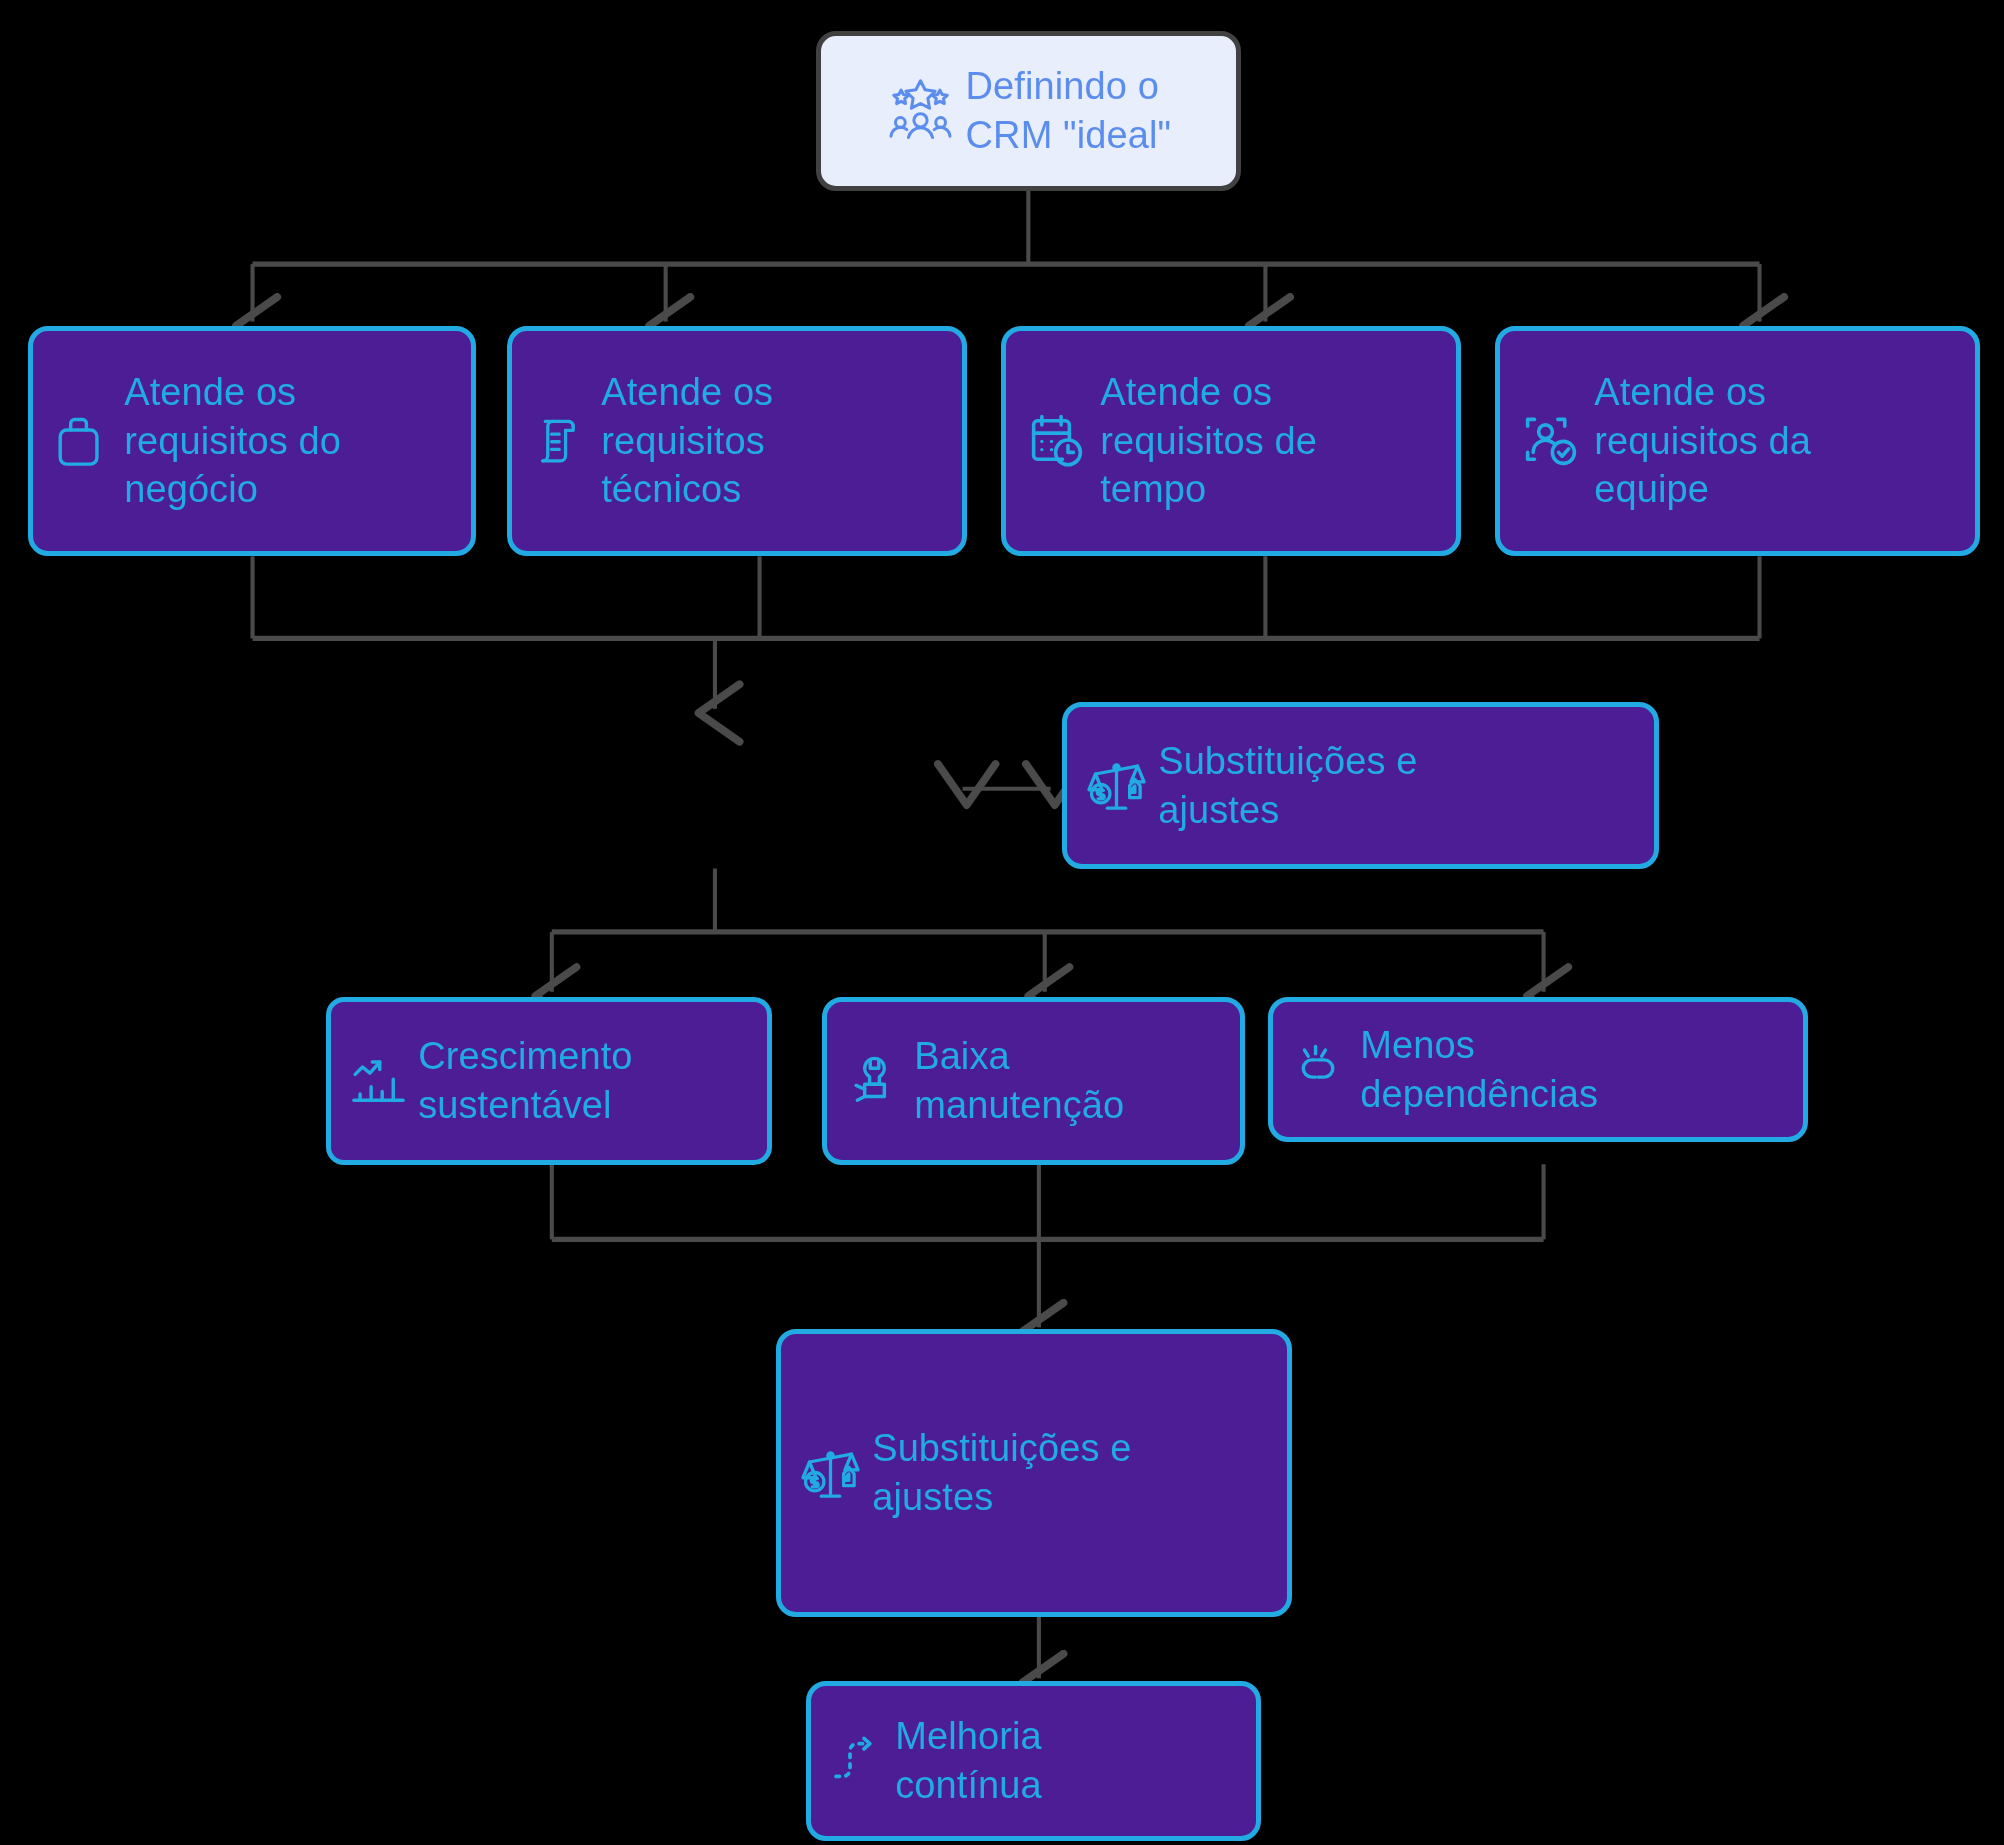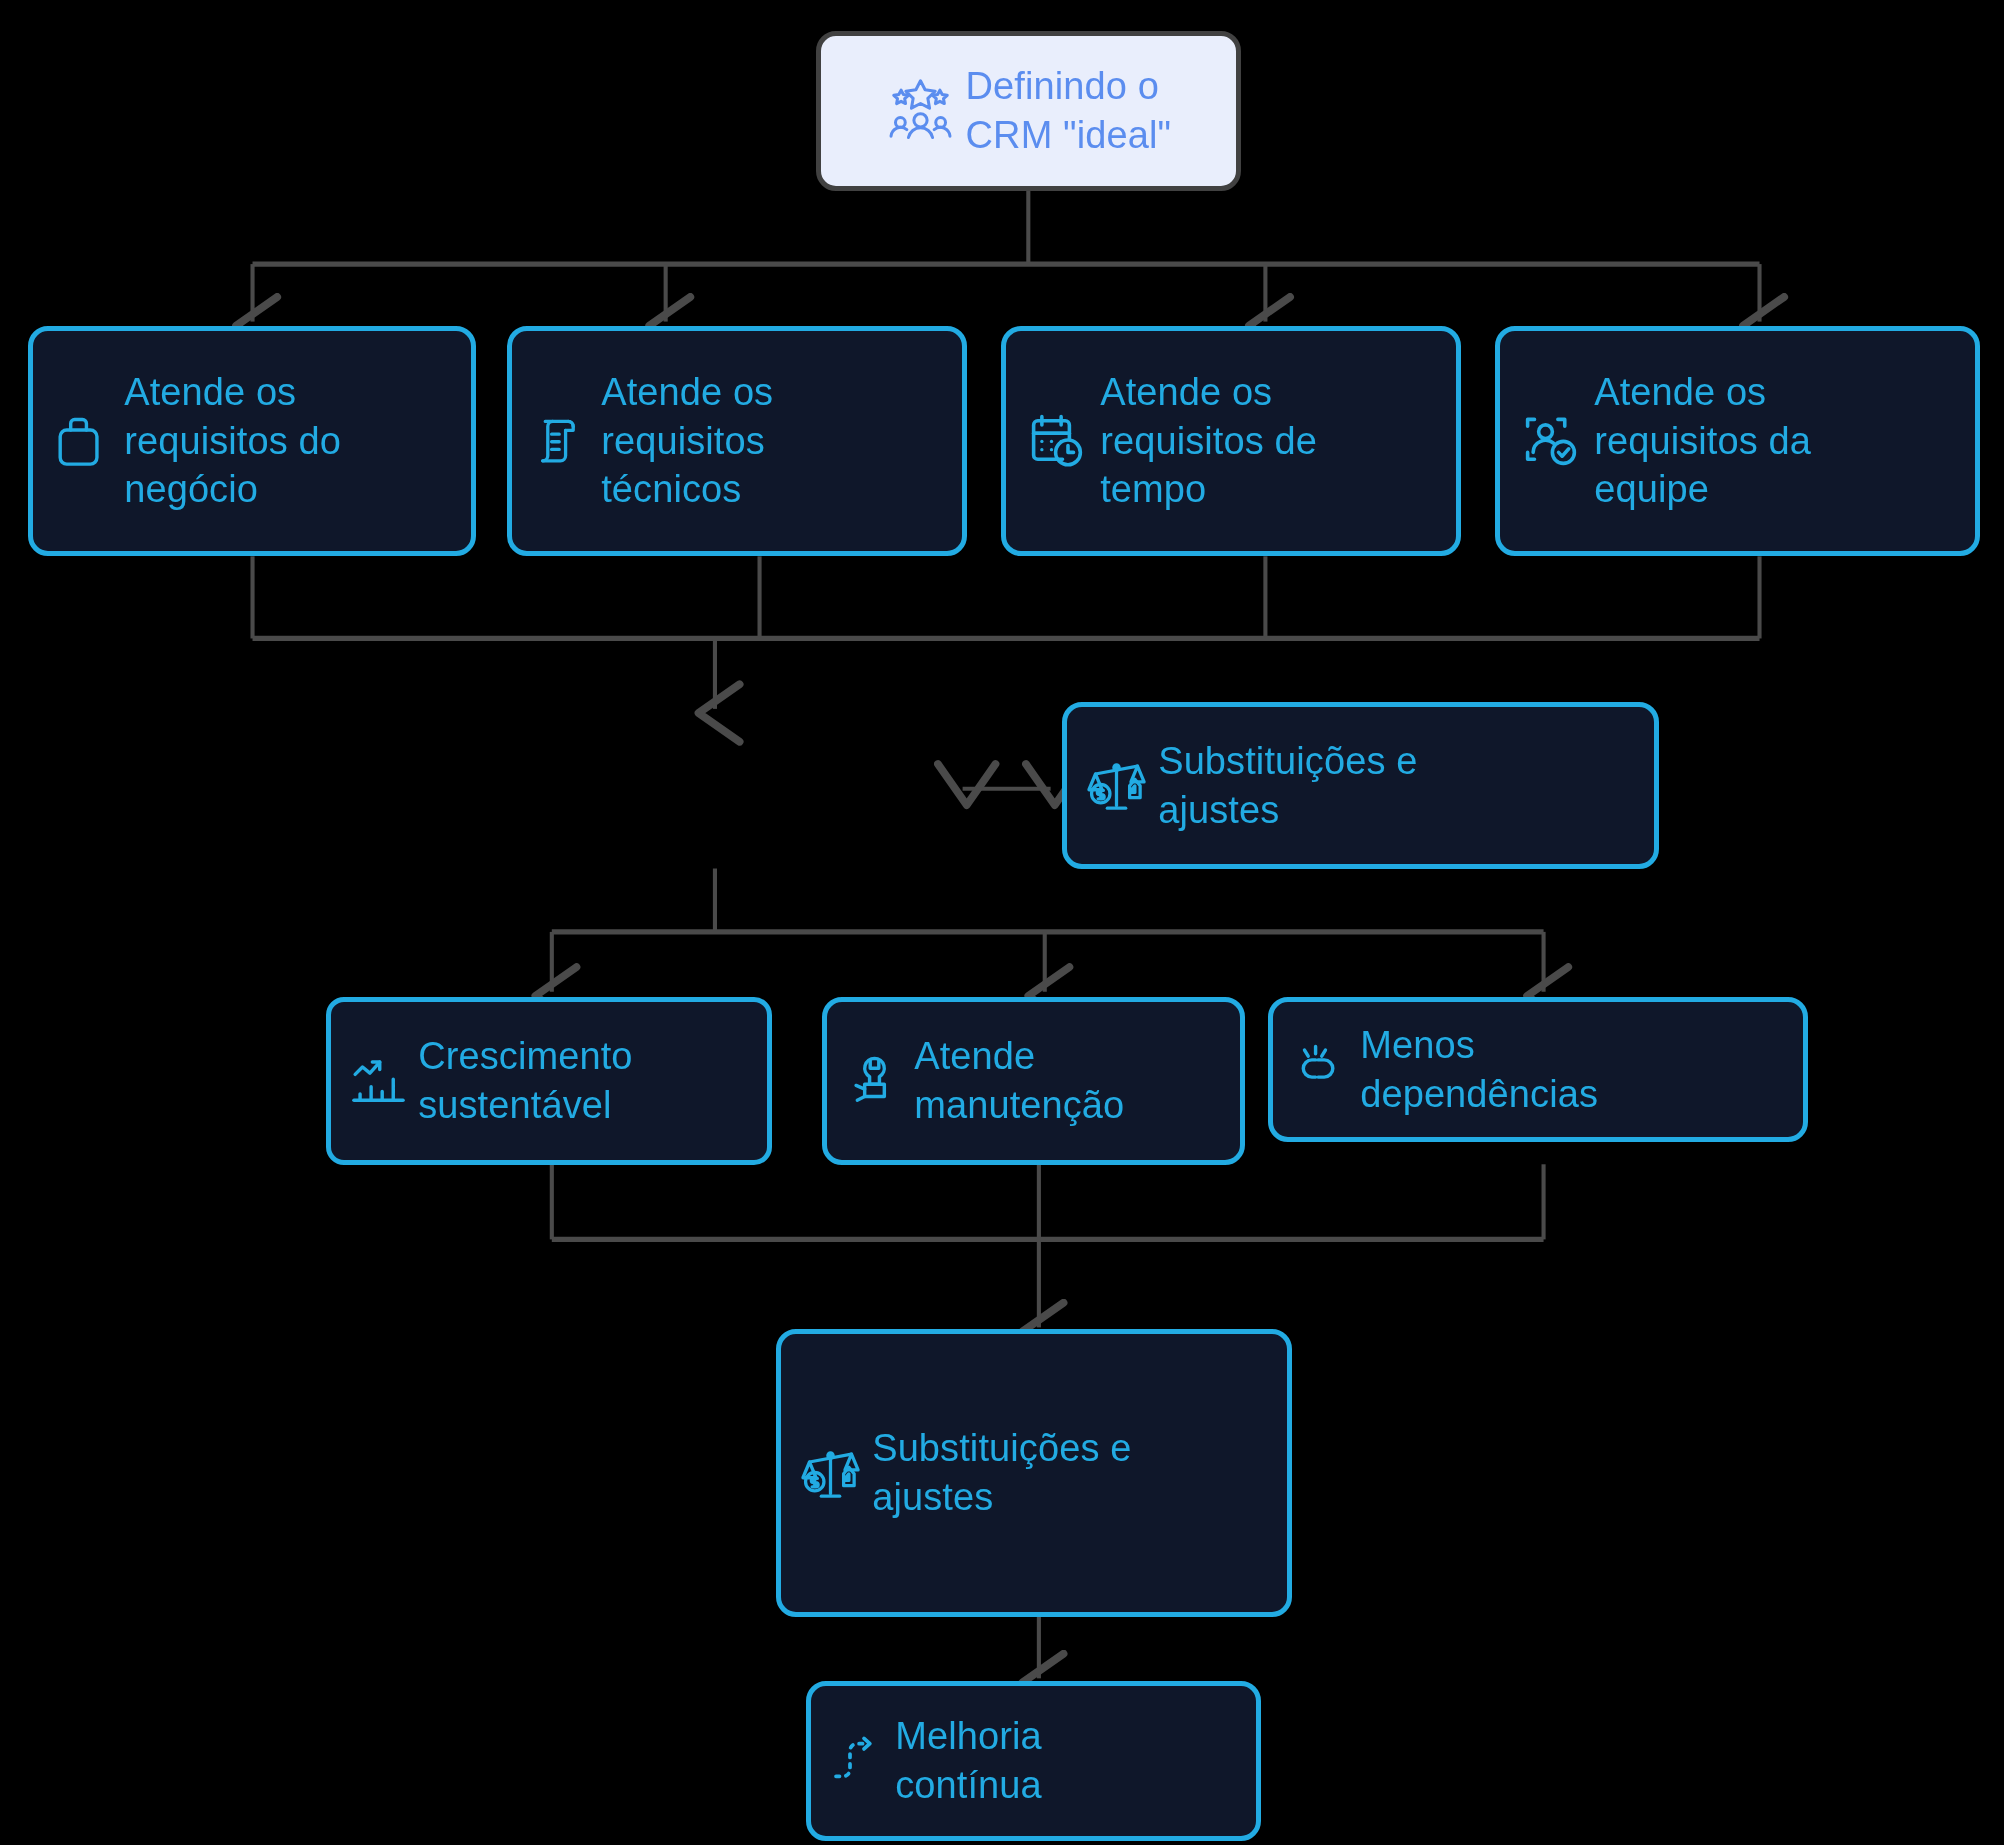--- a/index.html
+++ b/index.html
@@ -5,21 +5,21 @@
   html,body{margin:0;padding:0;background:#000;}
   body{width:2005px;height:1845px;position:relative;overflow:hidden;
        font-family:"Liberation Sans","DejaVu Sans",sans-serif;}
   #canvas{position:absolute;inset:0;width:2005px;height:1845px;}
   svg#wires{position:absolute;left:0;top:0;width:2005px;height:1845px;pointer-events:none;}
 
   .node{position:absolute;box-sizing:border-box;border-radius:20px;
         display:flex;align-items:center;justify-content:flex-start;
         padding:0 15.3px 0 17.6px;gap:10.6px;}
   .node.root{background:#e9eefc;border:5.3px solid #414141;}
-  .node.cyan{background:#0f172a;border:5.3px solid #22abe3;}
+  .node.cyan{background:#4c1d95;border:5.3px solid #22abe3;}
   .node .ico{flex:0 0 auto;display:block;}
   .node .lbl{font-size:38px;line-height:1.28;letter-spacing:0.1px;white-space:pre-line;}
   .node.root .lbl{color:#5b8def;}
   .node.cyan .lbl{color:#22abe3;}
   .node.centered{justify-content:center;padding:0 9px;}
 </style>
 </head>
 <body>
 
 <div id="canvas">
@@ -184,21 +184,21 @@
   <div class="node cyan" style="left:822px;top:997px;width:423px;height:168px;">
     <span class="ico">
       <svg width="59" height="59" viewBox="0 0 48 48" fill="none" stroke="#22abe3" stroke-width="2.8" stroke-linecap="round" stroke-linejoin="round">
         <path d="M24 6a8 8 0 00-4 14.9V27h8v-6.1A8 8 0 0024 6z"></path>
         <path d="M20.5 7.5v6.5h7V7.5"></path>
         <path d="M16 27h16v10H16z"></path>
         <path d="M16 31l-7-3"></path>
         <path d="M16 37l-6 3"></path>
       </svg>
     </span>
-    <span class="lbl">Atende
+    <span class="lbl">Baixa
 manutenção</span>
   </div>
 
   <div class="node cyan" style="left:1268px;top:997px;width:540px;height:145px;">
     <span class="ico">
       <svg width="59" height="59" viewBox="0 0 48 48" fill="none" stroke="#22abe3" stroke-width="2.8" stroke-linecap="round" stroke-linejoin="round">
         <path d="M22 17h5a7 7 0 010 14h-5"></path>
         <path d="M20 17h-3a7 7 0 000 14h3"></path>
         <path d="M11 9l3 5M20 6v6M28 9l-3 5"></path>
       </svg>

